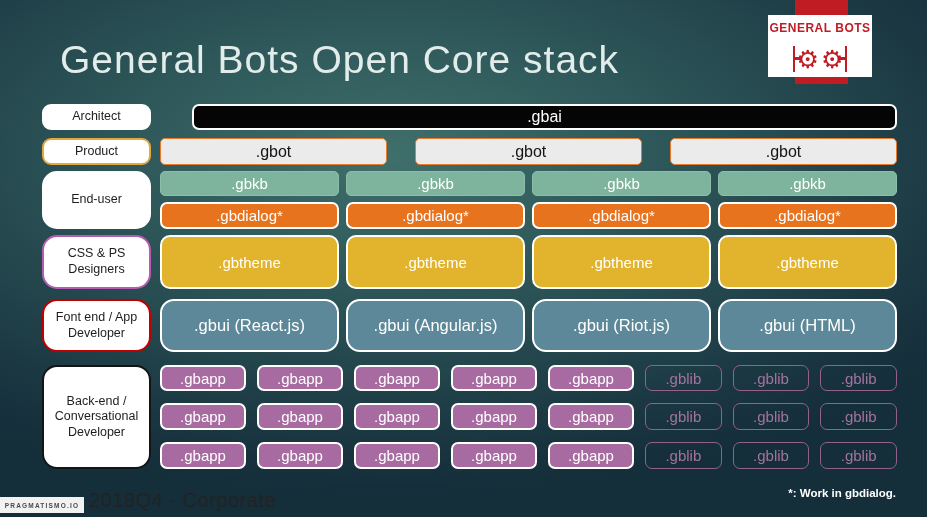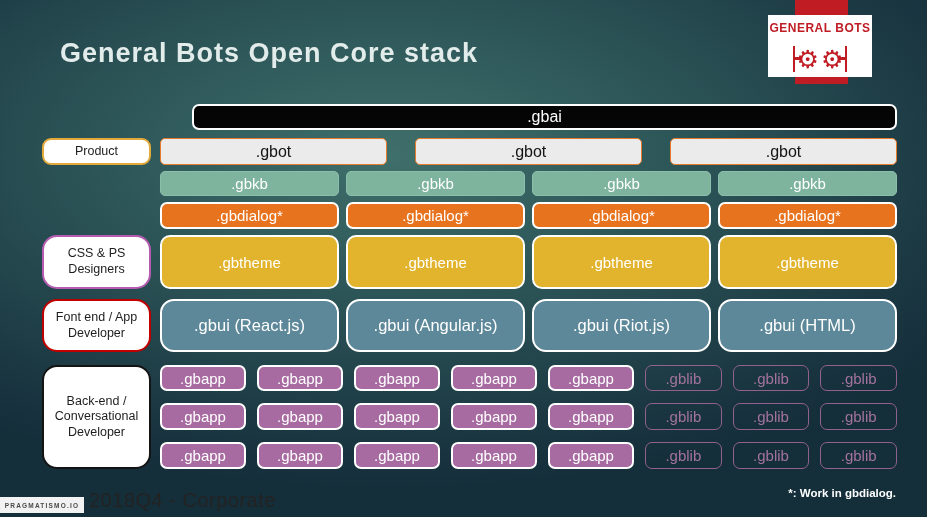--- a/index.html
+++ b/index.html
@@ -8,21 +8,21 @@
 
   .slide {
     position:relative; width:927px; height:517px;
     background:
       radial-gradient(ellipse 75% 65% at 42% 30%, #3f6f6b 0%, #2b5356 45%, #1a3641 85%, #142e3a 100%);
     overflow:hidden;
   }
 
   .title {
     position:absolute; left:60px; top:38px;
-    font-size:27px; letter-spacing:1px; font-weight:700;
+    font-size:39px; letter-spacing:1px; font-weight:400;
     color:#e2ecea; white-space:nowrap;
   }
 
   
   .logo-bar { position:absolute; left:795px; top:0; width:53px; height:84px; background:#bf1c24; }
   .logo-card {
     position:absolute; left:768px; top:15px; width:104px; height:62px;
     background:#ffffff; display:flex; flex-direction:column; align-items:center; justify-content:center; gap:11px;
   }
   .logo-text { color:#bf1c24; font-weight:bold; font-size:12px; letter-spacing:0.5px; white-space:nowrap; }
@@ -106,21 +106,23 @@
     <div class="logo-gears">
       <span class="vbar left"></span>
       <span class="gear">⚙</span>
       <span class="gear">⚙</span>
       <span class="vbar right"></span>
     </div>
   </div>
 
   <div class="diagram">
 
+    <div class="role r-arch">Architect</div>
     <div class="role r-prod">Product</div>
+    <div class="role tall r-end">End-user</div>
     <div class="role tall r-css">CSS &amp; PS Designers</div>
     <div class="role tall r-front">Font end / App Developer</div>
     <div class="role tall r-back">Back-end / Conversational Developer</div>
 
     <div class="crow c-gbai">
       <div class="box gbai">.gbai</div>
     </div>
 
     <div class="crow c-gbot">
       <div class="box gbot">.gbot</div>

